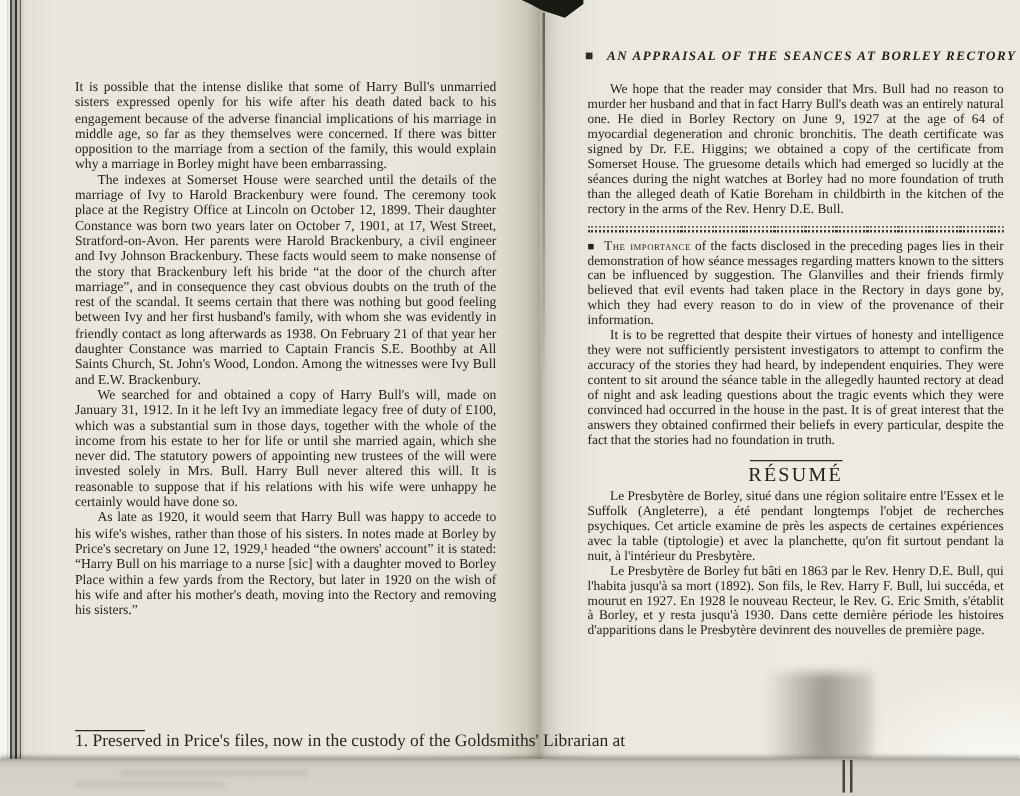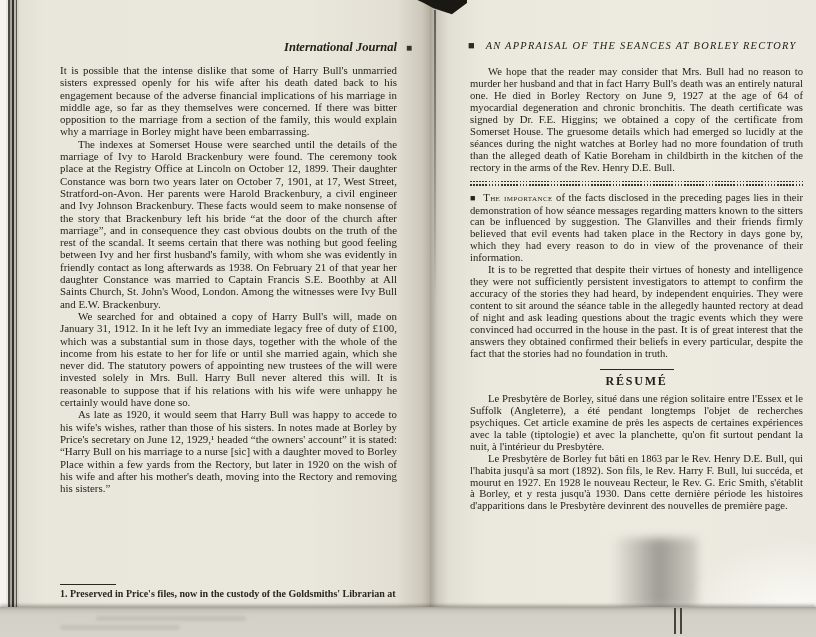--- a/index.html
+++ b/index.html
@@ -27,41 +27,41 @@
   .hdr-left { position:absolute; left:58px; top:40px; width:354px; text-align:right;
     font-style:italic; font-weight:bold; font-size:12.5px; color:#24211c; z-index:2; }
   .hdr-left .sq { font-style:normal; font-size:10px; margin-left:9px; color:#35332e; }
 
   .body-left { position:absolute; left:60px; top:64px; width:337px; font-size:10.9px;
     line-height:12.3px; text-align:justify; z-index:2; color:#26231e; }
   .body-left p.indent, .body-right p.indent { text-indent:18px; }
 
   .footnote-block { position:absolute; left:60px; top:584px; width:337px; z-index:2; }
   .footnote-rule { width:56px; border-top:1.2px solid #2b2822; margin-bottom:4px; }
-  .footnote { font-size:10px; line-height:10px; white-space:nowrap; color:#2a2721;font-weight:bold; }
+  .footnote { font-size:14px; line-height:10px; white-space:nowrap; color:#2a2721; }
 
   
   .hdr-right { position:absolute; left:468px; top:39px; width:344px; display:flex; align-items:baseline; z-index:2; }
   .hdr-right .sq { font-size:11px; margin-right:11px; color:#2c2a25; }
-  .hdr-right .ttl { font-style:italic; font-weight:normal; font-size:10.4px; letter-spacing:1.25px;
+  .hdr-right .ttl { font-style:italic; font-weight:bold; font-size:10.4px; letter-spacing:1.25px;
     white-space:nowrap; color:#24211c; }
 
   .body-right { position:absolute; left:470px; top:66px; width:333px; font-size:10.7px;
     line-height:11.95px; text-align:justify; z-index:2; color:#26231e; }
 
   .dotted-rule { margin:7px 0 6px 0; }
   .dotted-rule div { height:1.6px;
     background:repeating-linear-gradient(90deg,#36332c 0 1.6px,rgba(0,0,0,0) 1.6px 3.1px); }
   .dotted-rule div + div { margin-top:1.8px; }
 
   .lead-sq { font-size:9px; margin-right:7px; }
   .smallcaps { font-variant:small-caps; letter-spacing:.4px; }
 
   .center-rule { width:74px; border-top:1.3px solid #2b2822; margin:9px auto 6px auto; }
-  .resume-hdr { text-align:center; font-weight:bold; font-size:12px; letter-spacing:1.8px; margin-bottom:5px; color:#24211c; }
+  .resume-hdr { text-align:center; font-weight:normal; font-size:16px; letter-spacing:1.8px; margin-bottom:5px; color:#24211c; }
 
   
   .curl-shadow { position:absolute; left:612px; top:538px; width:86px; height:70px; z-index:3;
     background:linear-gradient(90deg,rgba(30,28,24,0) 0%,rgba(30,28,24,.38) 55%,rgba(30,28,24,.12) 100%);
     filter:blur(4px); }
   .curl-light { position:absolute; left:686px; top:540px; width:130px; height:68px; z-index:3;
     background:radial-gradient(ellipse at 85% 110%,rgba(252,252,248,.95) 0%,rgba(252,252,248,0) 72%); }
 
   
   .strip { position:absolute; left:0; top:607px; width:816px; height:30px; z-index:5;
@@ -82,23 +82,20 @@
 </head>
 <body>
 
 <div class="scan">
 
   <div class="edge-white"></div>
   <div class="edge-lines"></div>
 
   <div class="page-left"></div>
 
-  <div class="hdr-left">
-    <span>International Journal</span><span class="sq">■</span>
-  </div>
 
   <div class="body-left">
     <p>It is possible that the intense dislike that some of Harry Bull's unmarried sisters expressed openly for his wife after his death dated back to his engagement because of the adverse financial implications of his marriage in middle age, so far as they themselves were concerned. If there was bitter opposition to the marriage from a section of the family, this would explain why a marriage in Borley might have been embarrassing.</p>
     <p class="indent">The indexes at Somerset House were searched until the details of the marriage of Ivy to Harold Brackenbury were found. The ceremony took place at the Registry Office at Lincoln on October 12, 1899. Their daughter Constance was born two years later on October 7, 1901, at 17, West Street, Stratford-on-Avon. Her parents were Harold Brackenbury, a civil engineer and Ivy Johnson Brackenbury. These facts would seem to make nonsense of the story that Brackenbury left his bride “at the door of the church after marriage”, and in consequence they cast obvious doubts on the truth of the rest of the scandal. It seems certain that there was nothing but good feeling between Ivy and her first husband's family, with whom she was evidently in friendly contact as long afterwards as 1938. On February 21 of that year her daughter Constance was married to Captain Francis S.E. Boothby at All Saints Church, St. John's Wood, London. Among the witnesses were Ivy Bull and E.W. Brackenbury.</p>
     <p class="indent">We searched for and obtained a copy of Harry Bull's will, made on January 31, 1912. In it he left Ivy an immediate legacy free of duty of £100, which was a substantial sum in those days, together with the whole of the income from his estate to her for life or until she married again, which she never did. The statutory powers of appointing new trustees of the will were invested solely in Mrs. Bull. Harry Bull never altered this will. It is reasonable to suppose that if his relations with his wife were unhappy he certainly would have done so.</p>
     <p class="indent">As late as 1920, it would seem that Harry Bull was happy to accede to his wife's wishes, rather than those of his sisters. In notes made at Borley by Price's secretary on June 12, 1929,¹ headed “the owners' account” it is stated: “Harry Bull on his marriage to a nurse [sic] with a daughter moved to Borley Place within a few yards from the Rectory, but later in 1920 on the wish of his wife and after his mother's death, moving into the Rectory and removing his sisters.”</p>
   </div>
 
   <div class="footnote-block">
     <div class="footnote-rule"></div>

